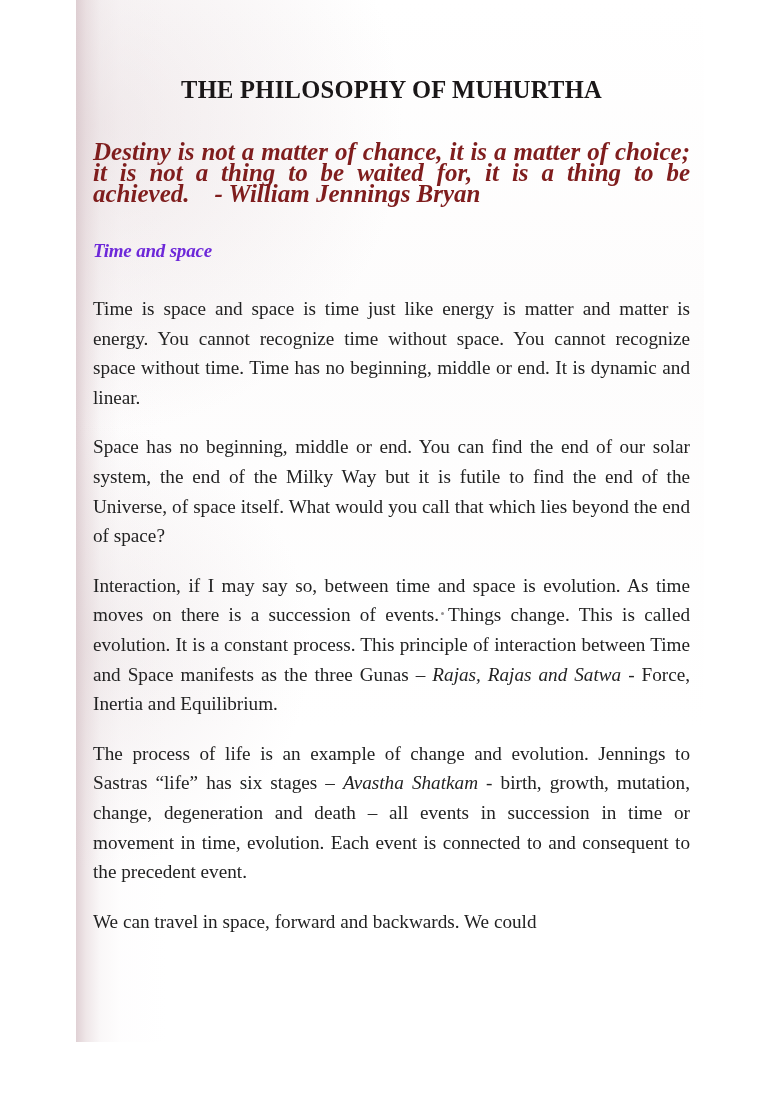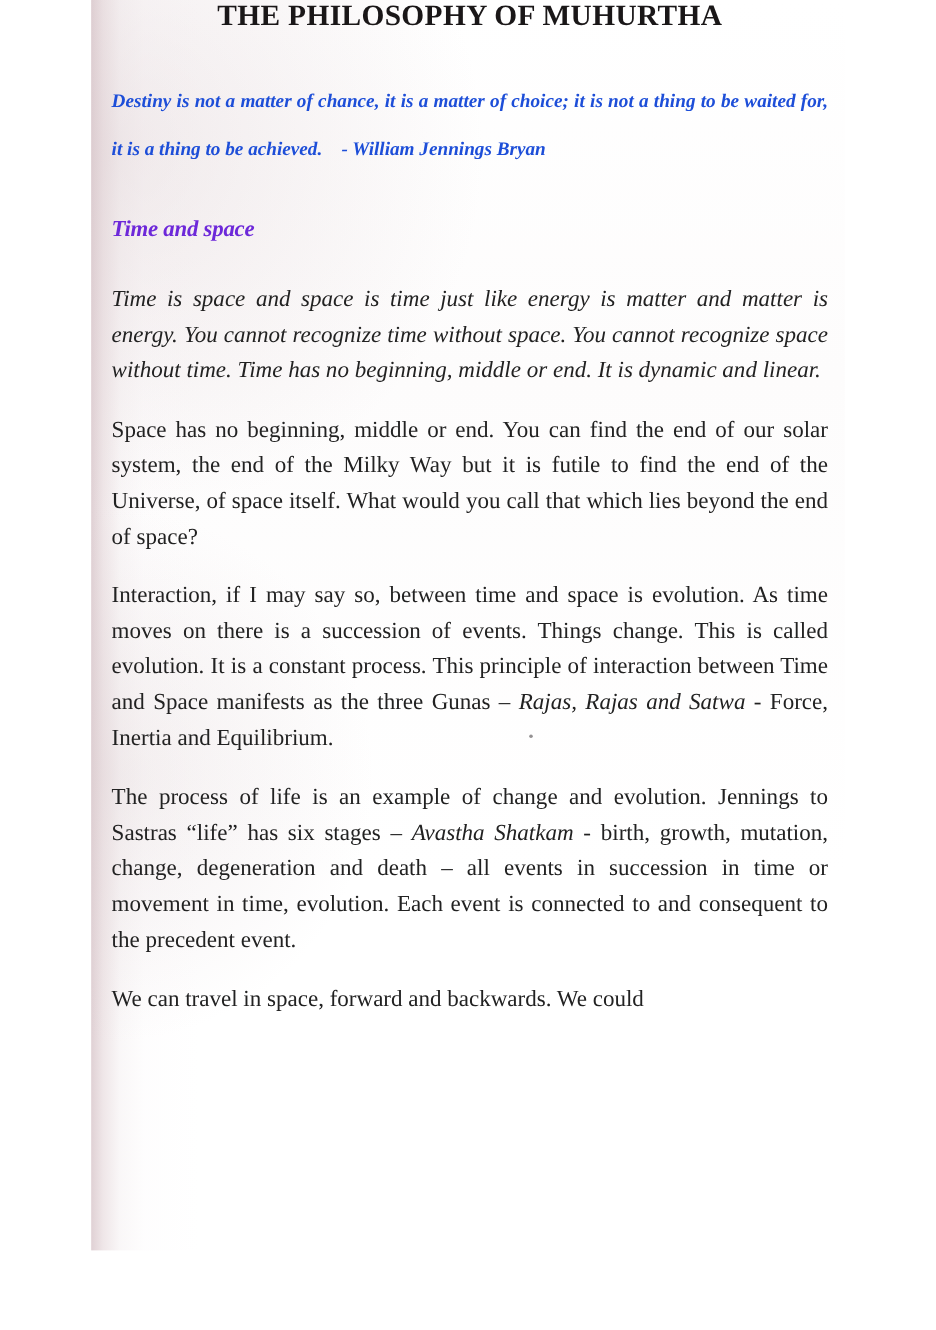--- a/index.html
+++ b/index.html
@@ -46,36 +46,37 @@
   }
   #content {
     position: absolute;
     left: 93px;
     top: 0;
     width: 597px;
     height: 1042px;
   }
   .doc-title {
     margin: 0;
+    padding-top: 76px;
     font-size: 24.5px;
     font-weight: bold;
     text-align: center;
     letter-spacing: 0.3px;
     color: #1a1718;
     font-family: "Liberation Serif", "DejaVu Serif", serif;
   }
   .quote {
     margin: 0;
     padding-top: 37px;
-    font-size: 16px;
+    font-size: 25px;
     font-style: italic;
     font-weight: bold;
-    line-height: 40px;
+    line-height: 21px;
     text-align: justify;
-    color: #1d4ed8;
+    color: #7f1d1d;
     font-family: "Liberation Serif", "DejaVu Serif", serif;
   }
   .quote .attrib-gap {
     white-space: pre;
   }
   .section-heading {
     margin: 0;
     padding-top: 36px;
     font-size: 19px;
     font-weight: bold;
@@ -87,21 +88,20 @@
     margin: 0;
     padding-top: 20px;
     font-size: 19.2px;
     line-height: 29.6px;
     text-align: justify;
     color: #231e20;
     color: #222;
   }
   .body-para.first-body {
     padding-top: 32px;
-    font-style: italic;
   }
   .body-para em {
     font-style: italic;
   }
   .speck {
     position: absolute;
     left: 441px;
     top: 612px;
     width: 3px;
     height: 3px;

